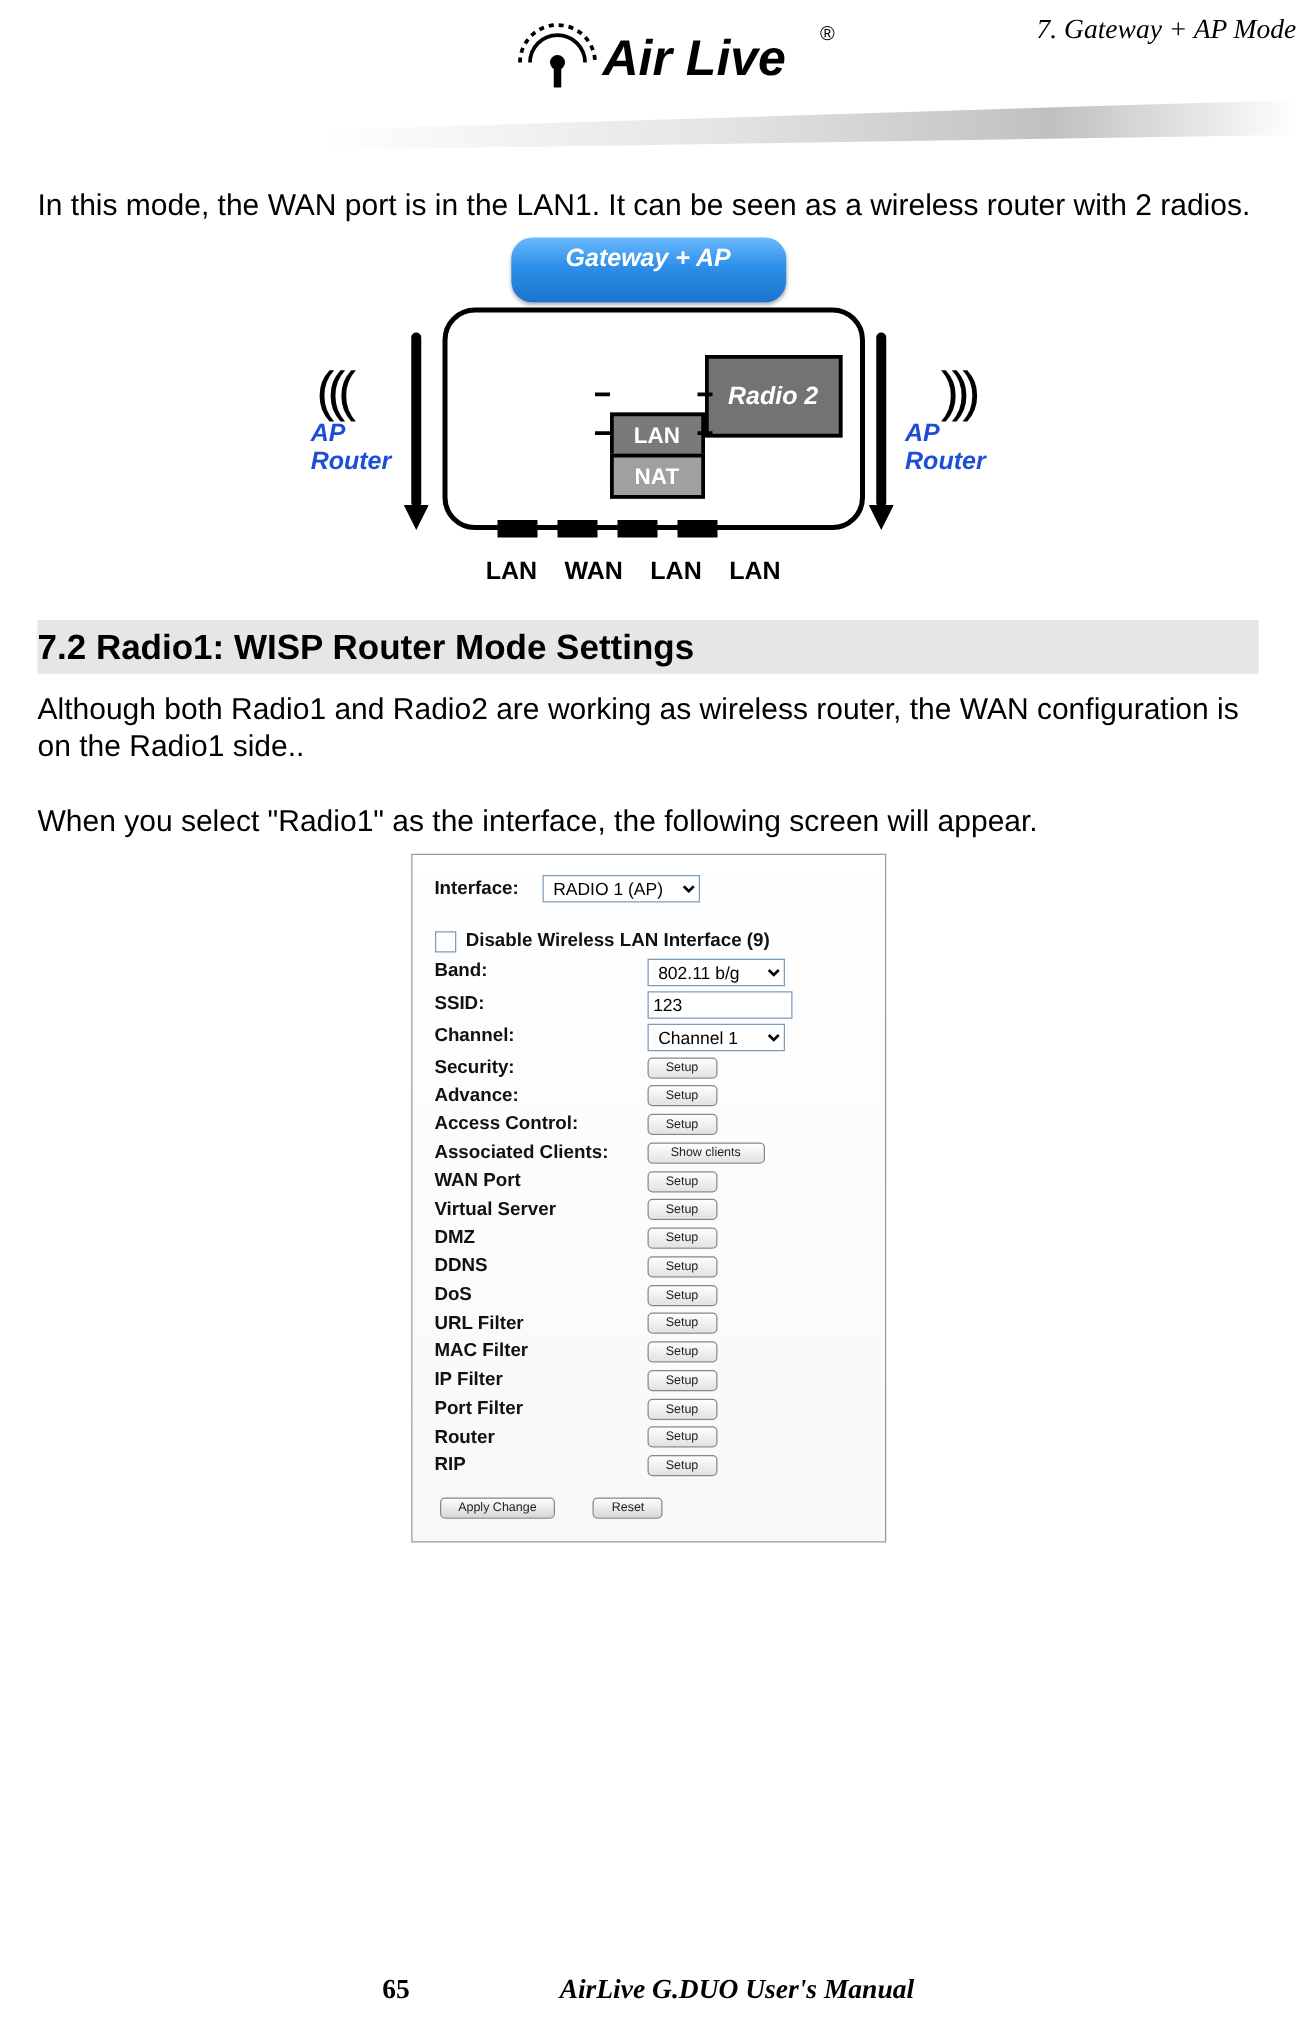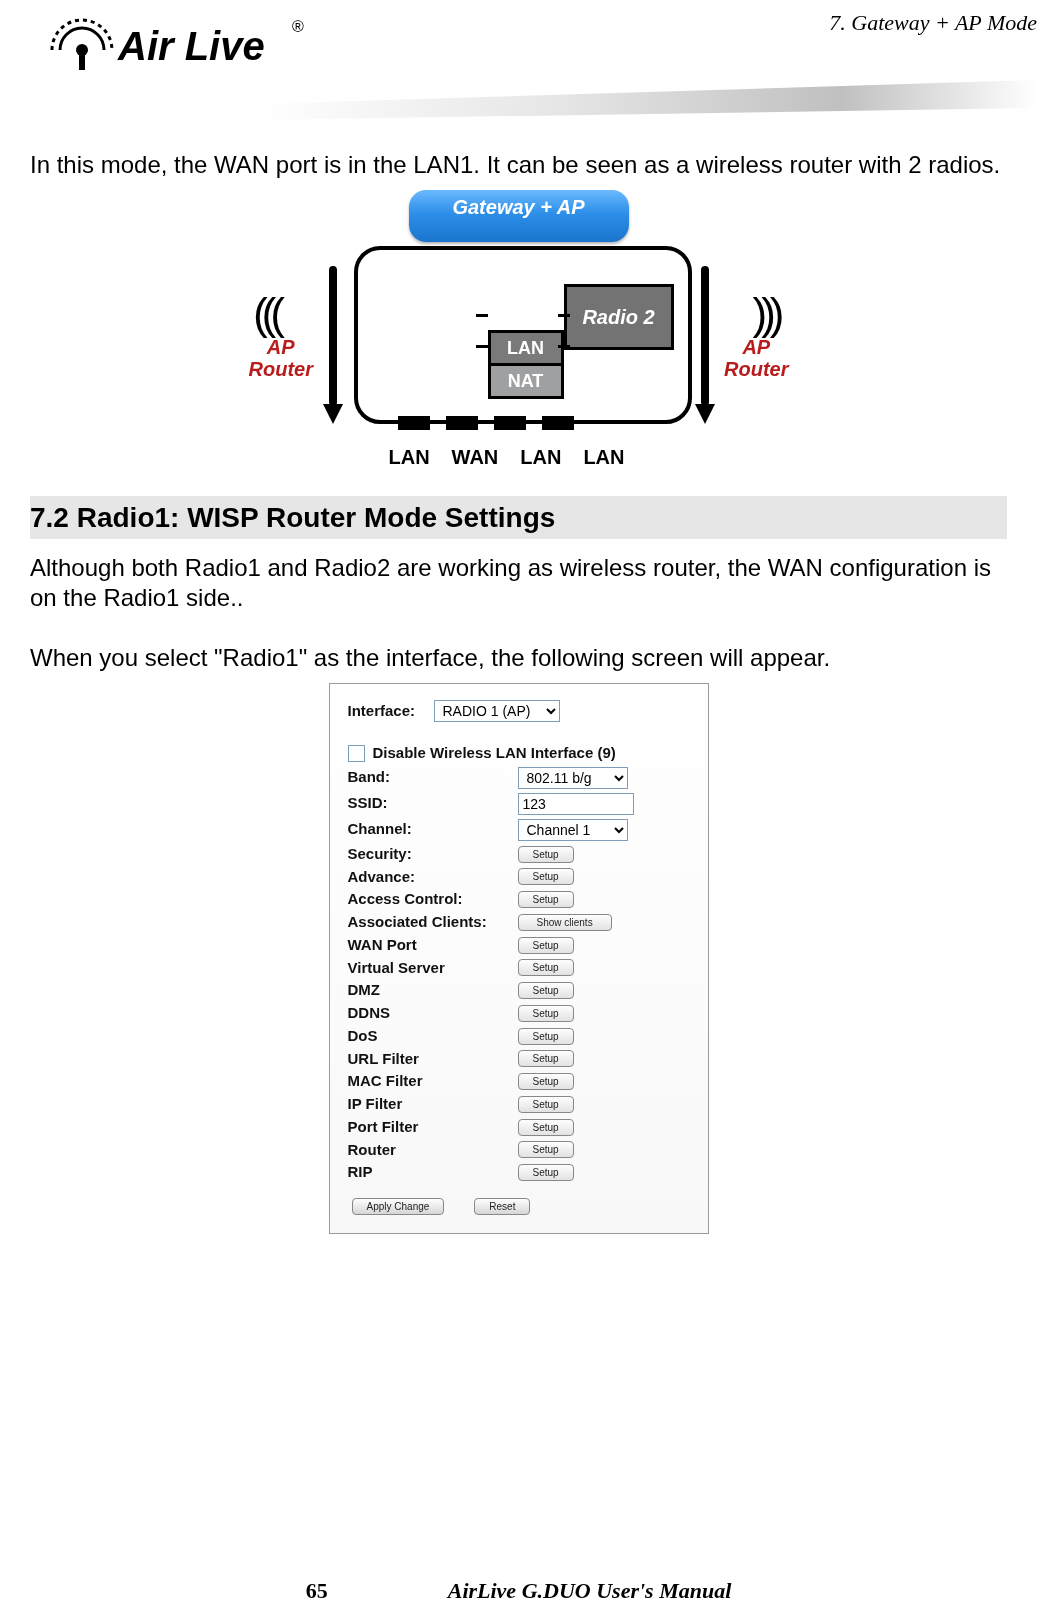--- a/index.html
+++ b/index.html
@@ -30,20 +30,21 @@
     top: 80px;
     width: 780px;
     height: 40px;
     background: linear-gradient(to right, rgba(200,200,200,0) 0%, rgba(180,180,180,0.35) 40%, rgba(150,150,150,0.6) 75%, rgba(120,120,120,0.0) 100%);
     clip-path: polygon(0 60%, 100% 0%, 100% 70%, 0 100%);
   }
   .logo-wrap {
     display: flex;
     align-items: center;
     gap: 6px;
+    justify-content: center;
   }
   .logo-svg {
     width: 280px;
     height: 70px;
   }
   .content {
     padding: 40px 30px 0 30px;
     font-size: 24px;
     line-height: 1.25;
   }
@@ -148,25 +149,25 @@
     position: absolute;
     bottom: -4px;
     left: 140px;
     display: flex;
     gap: 22px;
     font-size: 20px;
     font-weight: bold;
   }
   .side-label {
     position: absolute;
-    color: #b91c1c;
+    color: #1d4ed8;
     font-style: italic;
     font-weight: bold;
     font-size: 20px;
-    text-align: center;
+    text-align: left;
     line-height: 1.1;
     top: 90px;
   }
   .side-label.left { left: 0; }
   .side-label.right { right: 0; }
   .waves {
     position: absolute;
     top: 40px;
     font-size: 44px;
     color: #000;

